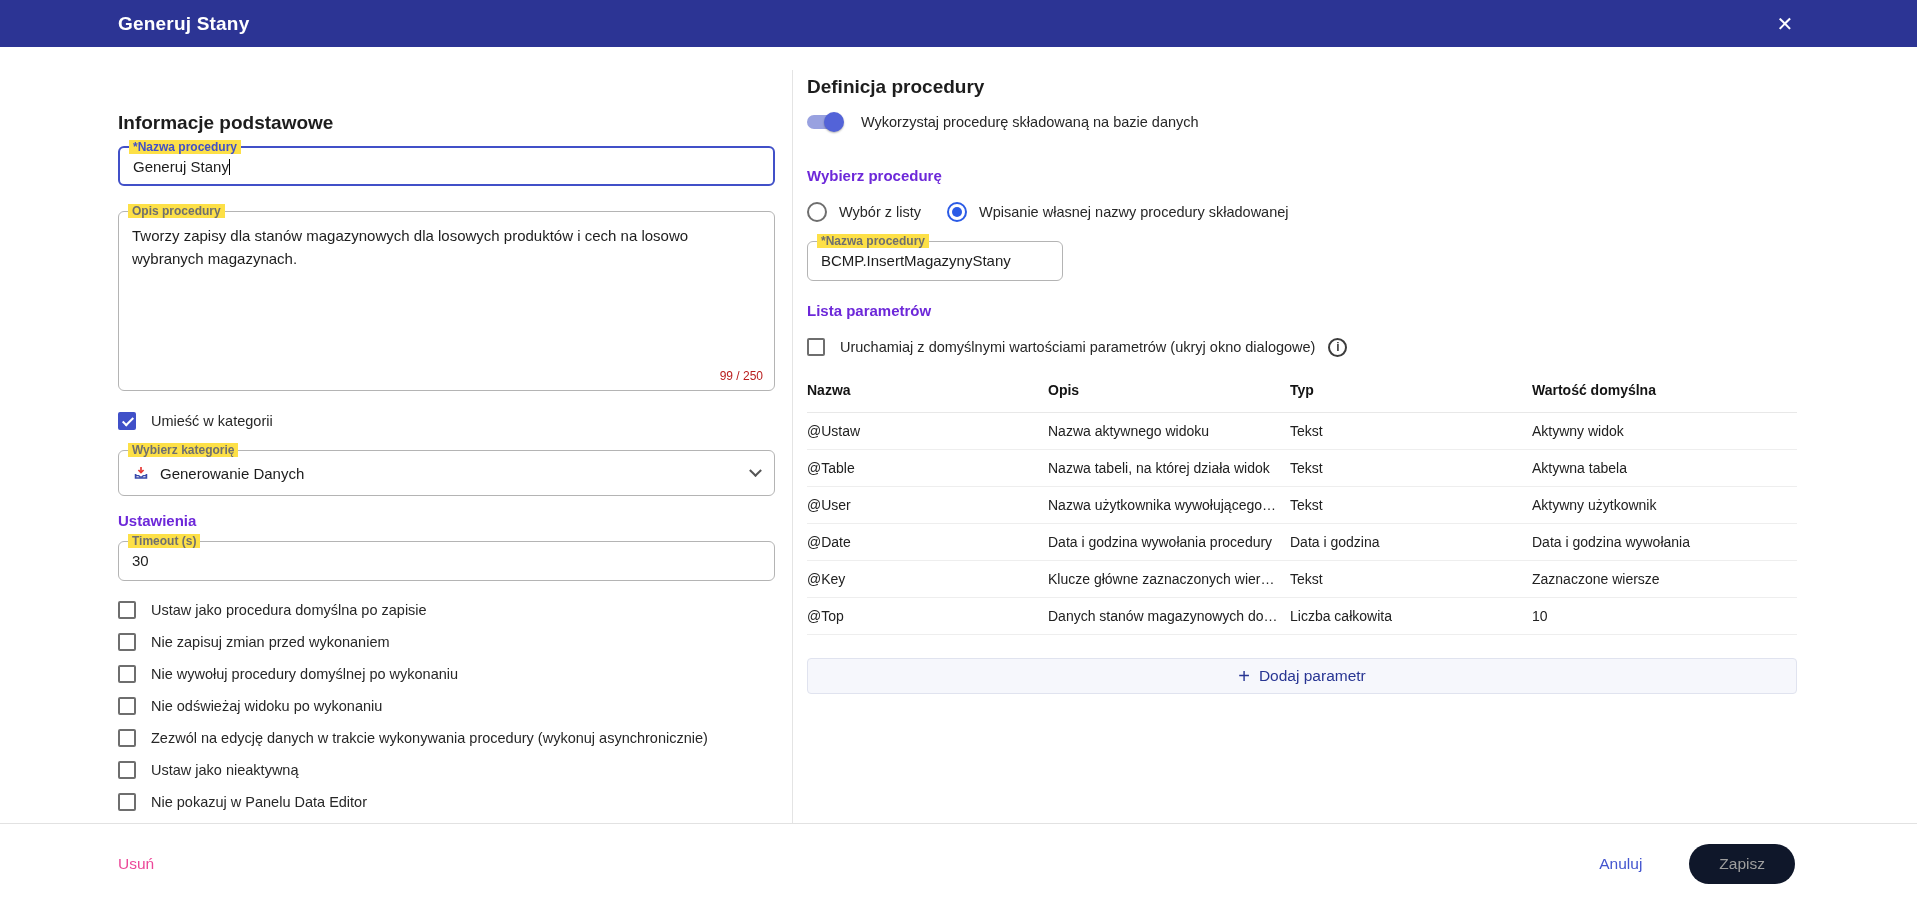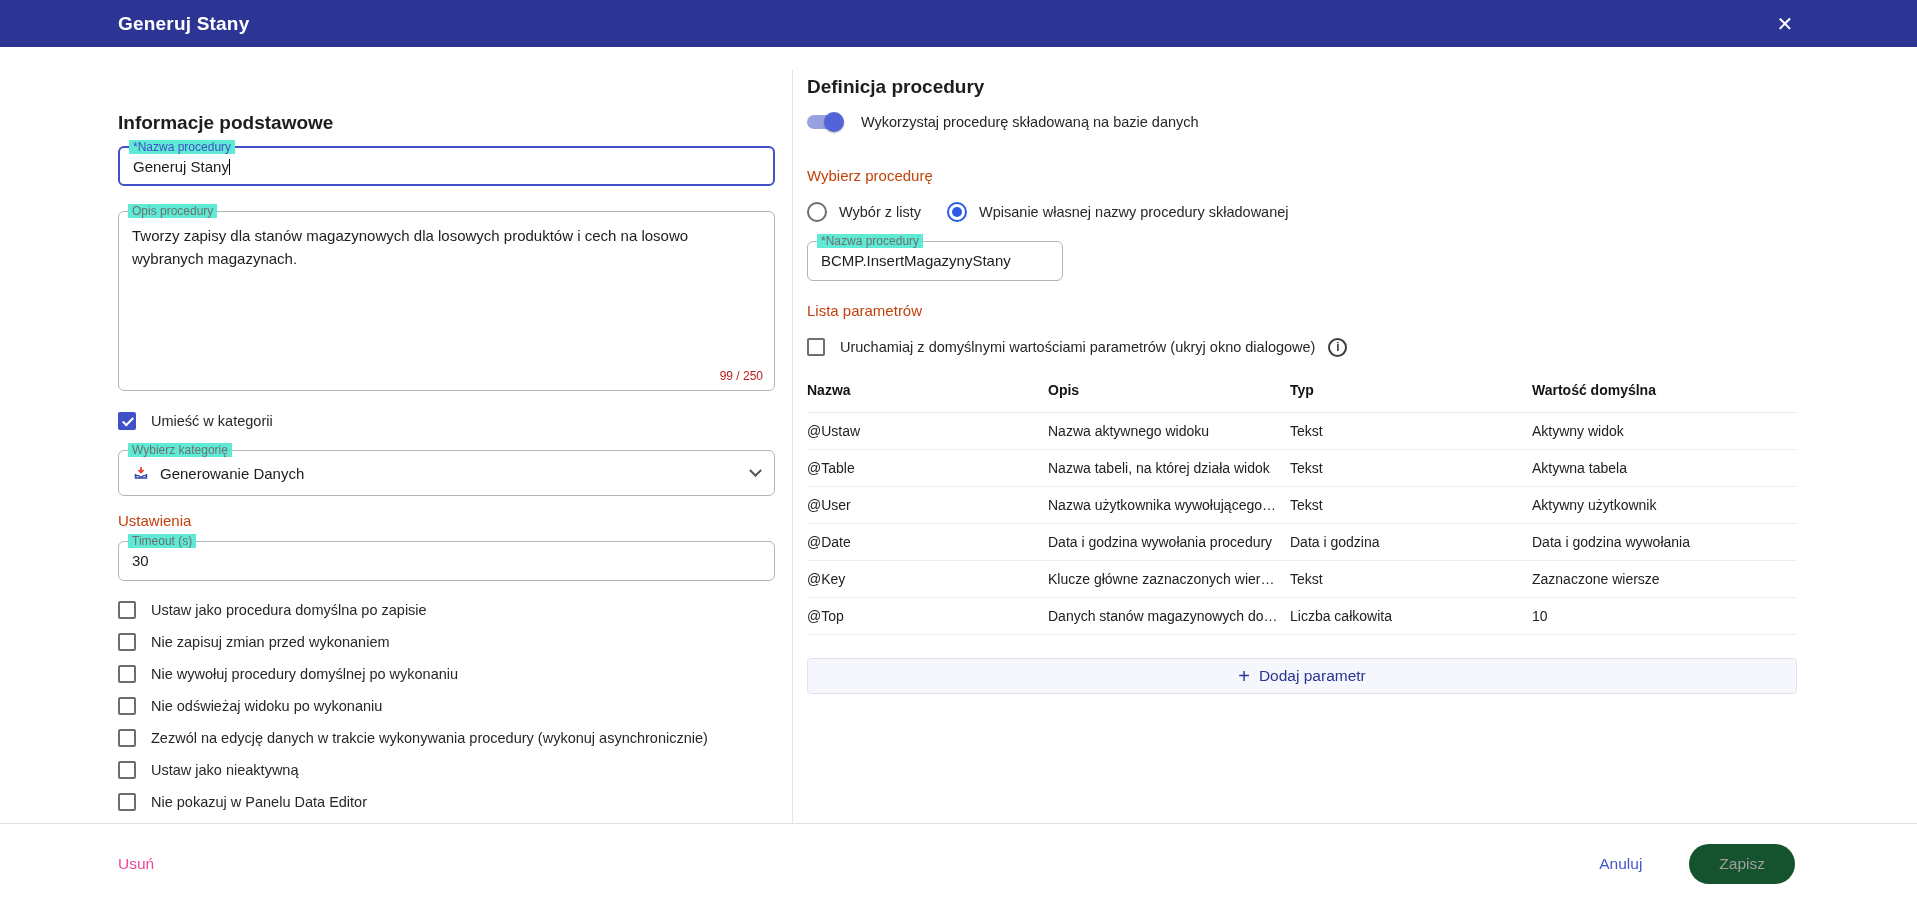--- a/index.html
+++ b/index.html
@@ -22,29 +22,29 @@
     display:flex; align-items:center; justify-content:center;
     color:#fff; font-size:20px; cursor:pointer;
   }
 
   
   .col-left  { position:absolute; left:118px; top:47px;  width:657px;margin-top:36px; }
   .col-right { position:absolute; left:807px; top:47px;  width:990px; }
   .v-divider { position:absolute; left:792px; top:70px;  width:1px; height:753px; background:#e4e4e4; }
 
   .h2 { font-size:19px; font-weight:700; color:#1d1d1d; margin-top:28px; line-height:23px; }
-  .h3 { font-size:15px; font-weight:400; color:#c2410c; }
+  .h3 { font-size:15px; font-weight:700; color:#6d28d9; }
 
   
   .mfield {
     position:relative; border:1px solid #b4b4b4; border-radius:6px; background:#fff; width:100%;
   }
   .mfield .mlabel {
-    position:absolute; top:-8px; left:9px; background:#5eead4; padding:0 4px;
-    font-size:12px; color:#6f6f6f; line-height:14px; white-space:nowrap;
+    position:absolute; top:-8px; left:9px; background:#fde047; padding:0 4px;
+    font-size:12px; color:#6f6f6f; line-height:14px; white-space:nowrap;font-weight:bold;
   }
   .mfield.focused { border:2px solid #4150c8; }
   .mfield.focused .mlabel { color:#4150c8; }
   .mfield .mvalue { padding:10px 13px; font-size:15px; color:#1d1d1d; line-height:18px; }
   .caret { display:inline-block; width:1px; height:16px; background:#000; vertical-align:-3px; }
 
   .field-name    { margin-top:12px; height:40px; }
   .field-desc    { margin-top:25px; height:180px; }
   .field-desc .mvalue { padding:12px 13px; line-height:23px; width:92%; }
   .field-desc .counter {
@@ -120,21 +120,21 @@
   
   .footer {
     position:absolute; left:0; bottom:0; width:1917px; height:81px;
     border-top:1px solid #e2e2e2; background:#fff;
     display:flex; align-items:center; padding:0 122px 0 118px;
   }
   .btn-delete { color:#ec4899; font-size:15.5px; font-weight:500; cursor:pointer; }
   .footer .spacer { flex:1; }
   .btn-cancel { color:#4355cf; font-size:15.5px; font-weight:500; cursor:pointer; margin-right:47px; }
   .btn-save {
-    background:#14532d; color:#9e9e9e; font-size:15.5px; font-weight:500;
+    background:#0f172a; color:#9e9e9e; font-size:15.5px; font-weight:500;
     border:none; border-radius:20px; padding:11px 30px; cursor:default;
   }
 </style>
 </head>
 <body>
 
 <div class="titlebar">
   <div class="title">Generuj Stany</div>
   <div class="close">✕</div>
 </div>

